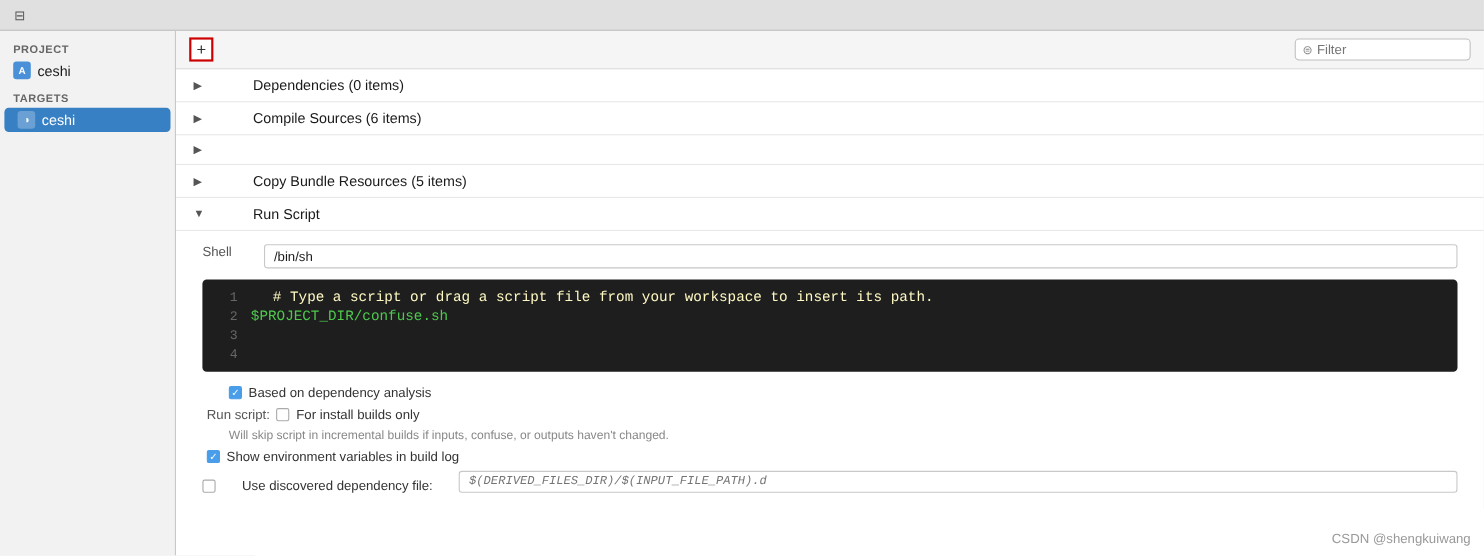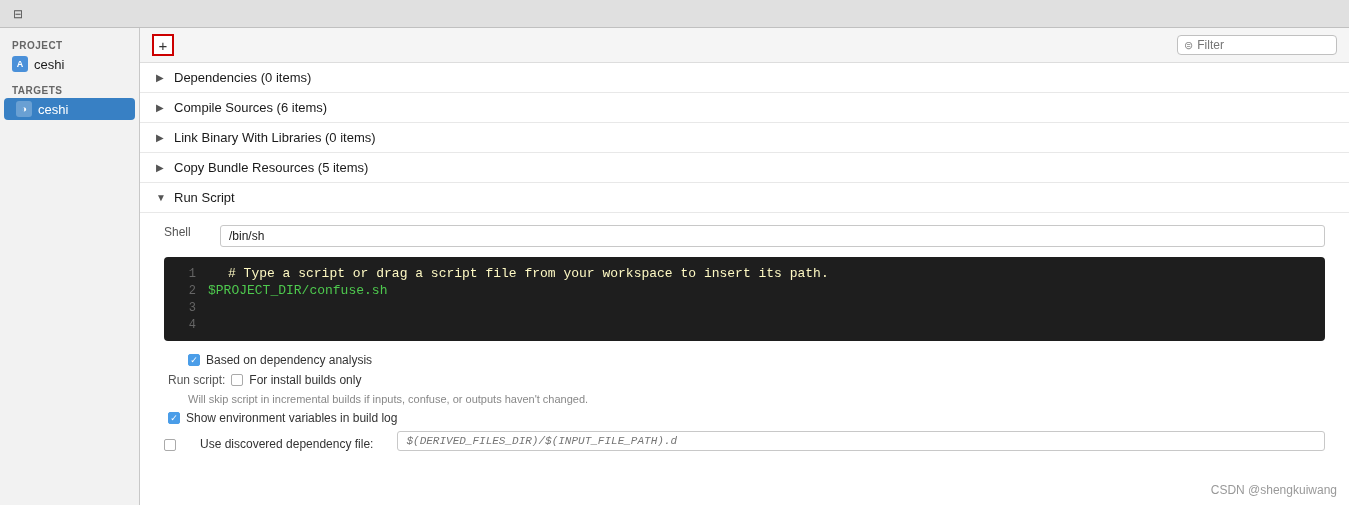--- a/index.html
+++ b/index.html
@@ -60,21 +60,21 @@
 
     
     .main-layout {
       display: flex;
       flex: 1;
       overflow: hidden;
     }
 
     
     .sidebar {
-      width: 140px;
+      width: 160px;
       background: #f2f2f2;
       border-right: 1px solid #c8c8c8;
       flex-shrink: 0;
       padding: 8px 0;
     }
     .sidebar-section-label {
       font-size: 10px;
       font-weight: 700;
       color: #666;
       padding: 4px 12px 2px;
@@ -151,20 +151,21 @@
     }
     .chevron {
       font-size: 10px;
       color: #555;
       width: 12px;
     }
     .phase-label {
       font-size: 13px;
       font-weight: 500;
       color: #1a1a1a;
+      margin-left: 36px;
     }
 
     
     .run-script-section {
       padding: 0;
     }
     .run-script-header {
       display: flex;
       align-items: center;
       padding: 7px 16px;
@@ -338,21 +339,20 @@
     <div class="phase-row">
       <span class="chevron">▶</span>
       <span class="phase-label">Dependencies (0 items)</span>
     </div>
     <div class="phase-row">
       <span class="chevron">▶</span>
       <span class="phase-label">Compile Sources (6 items)</span>
     </div>
     <div class="phase-row">
       <span class="chevron">▶</span>
-      <span class="phase-label">Link Binary With Libraries (0 items)</span>
     </div>
     <div class="phase-row">
       <span class="chevron">▶</span>
       <span class="phase-label">Copy Bundle Resources (5 items)</span>
     </div>
 
     <div class="run-script-section">
       <div class="run-script-header">
         <span class="chevron">▼</span>
         <span class="phase-label">Run Script</span>

